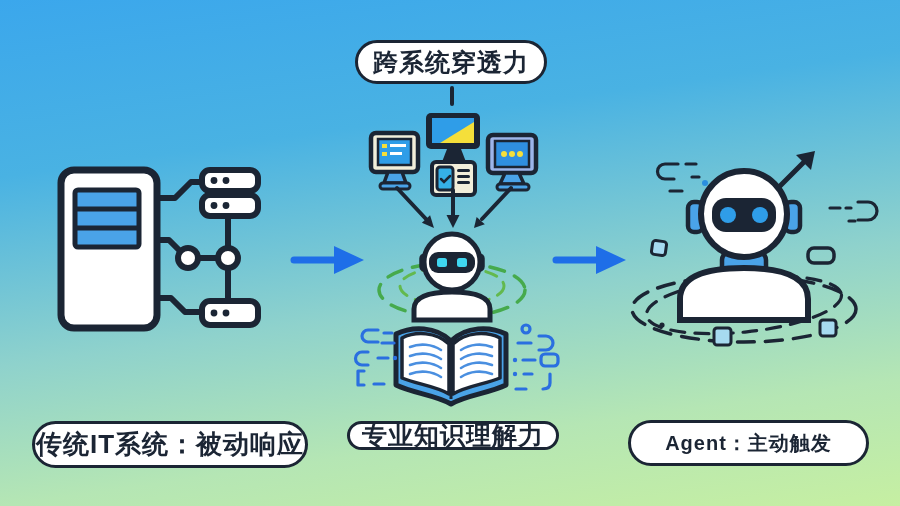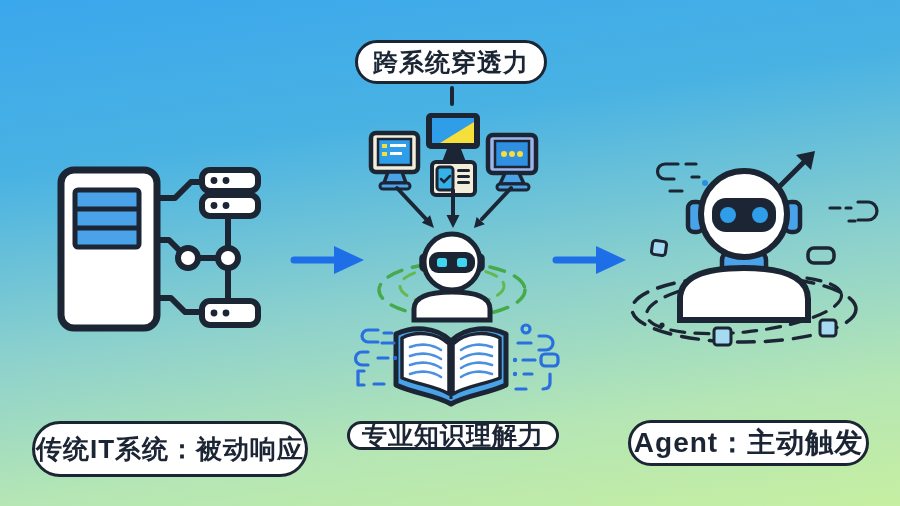--- a/index.html
+++ b/index.html
@@ -17,23 +17,23 @@
     background:#FFFFFF;
     border:3.5px solid #1B2534;
     border-radius:28px;
     display:flex;align-items:center;justify-content:center;
     color:#1B2534;
     font-weight:800;
     letter-spacing:1px;
     white-space:nowrap;
   }
   .pill-top{left:355px;top:40px;width:192px;height:44px;font-size:25px;}
-  .pill-left{left:32px;top:421px;width:276px;height:56px;font-size:26px;}
+  .pill-left{left:32px;top:421px;width:276px;height:47px;font-size:26px;}
   .pill-mid{left:347px;top:421px;width:212px;height:29px;font-size:25px;}
-  .pill-right{left:628px;top:420px;width:241px;height:46px;font-size:28px;}
+  .pill-right{left:628px;top:420px;width:241px;height:46px;font-size:20px;}
 </style>
 </head>
 <body>
 
 <div class="stage">
 
   <svg class="abs" style="left:45px;top:158px" width="235" height="180" viewBox="0 0 235 180">
     <g fill="none" stroke="#1B2534" stroke-width="6" stroke-linecap="round" stroke-linejoin="round">
       <path d="M112,40 H130 L146,24 H157"></path>
       <path d="M112,82 H124 L134,92"></path>

